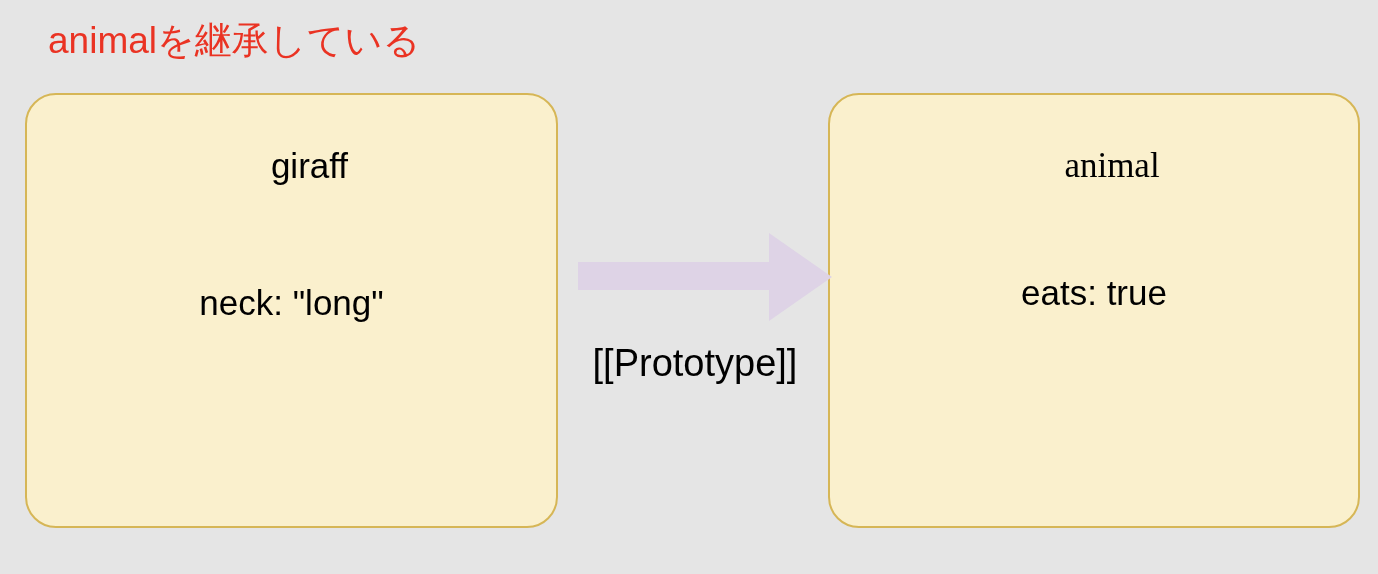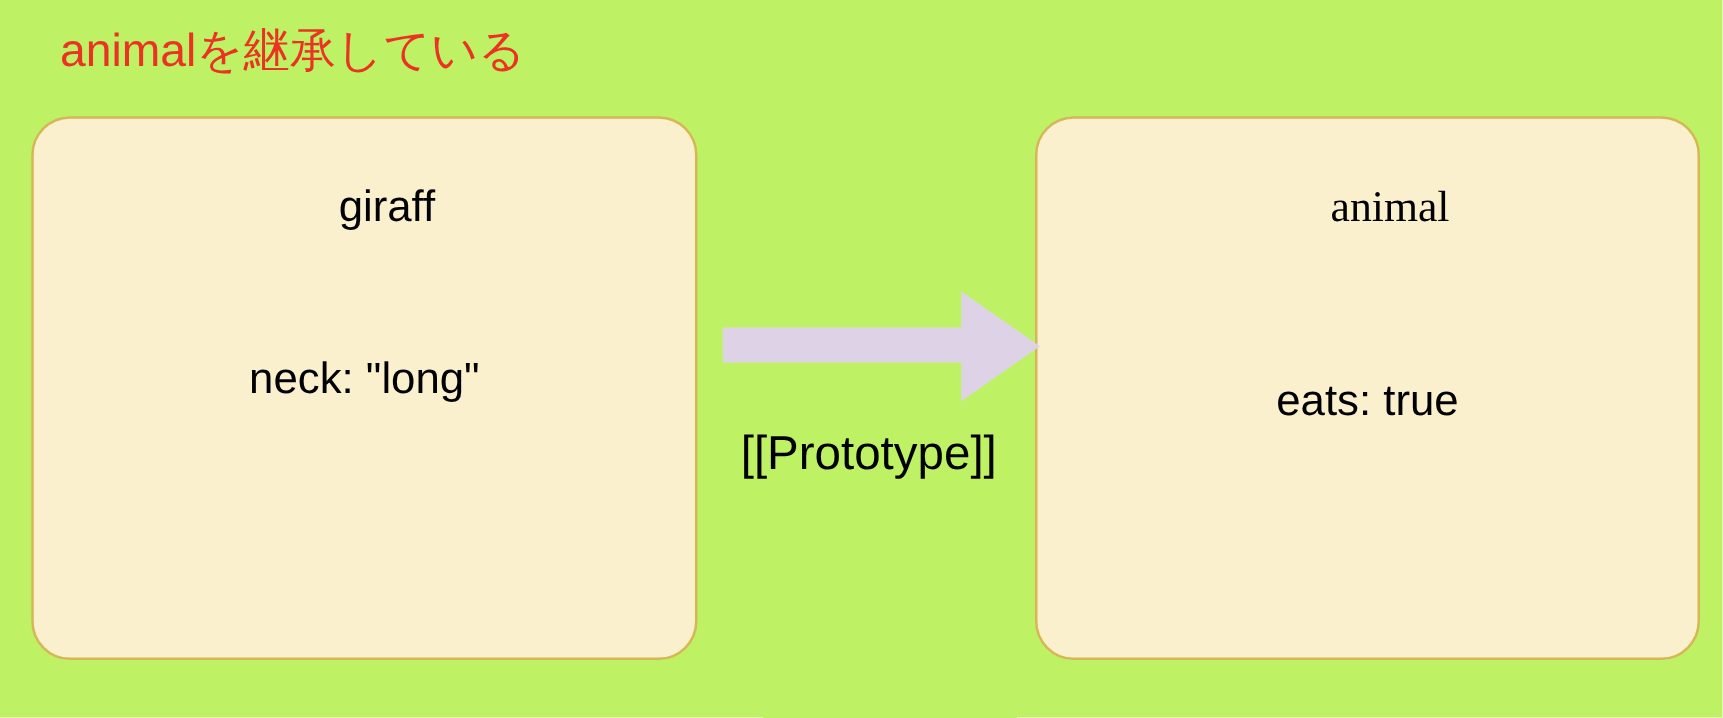--- a/index.html
+++ b/index.html
@@ -7,21 +7,21 @@
     padding: 0;
     background: #ffffff;
   }
   body {
     font-family: "Liberation Sans", "DejaVu Sans", sans-serif;
   }
   #canvas {
     position: relative;
     width: 1378px;
     height: 574px;
-    background: #bef264;
+    background: #e5e5e5;
     overflow: hidden;
   }
 
   
   .red-label {
     position: absolute;
     color: #ea3323;
     font-size: 37px;
     line-height: 1;
     white-space: nowrap;
@@ -75,21 +75,21 @@
     position: absolute;
     left: 0;
     right: 0;
     text-align: center;
     color: #000000;
     font-size: 35px;
     line-height: 1;
     white-space: nowrap;
   }
   #box-left .box-prop { top: 190px; }
-  #box-right .box-prop { top: 208px; }
+  #box-right .box-prop { top: 180px; }
 
   
   #arrow-wrap {
     position: absolute;
     left: 578px;
     top: 228px;
     width: 254px;
     height: 98px;
   }
   #arrow-wrap svg {

